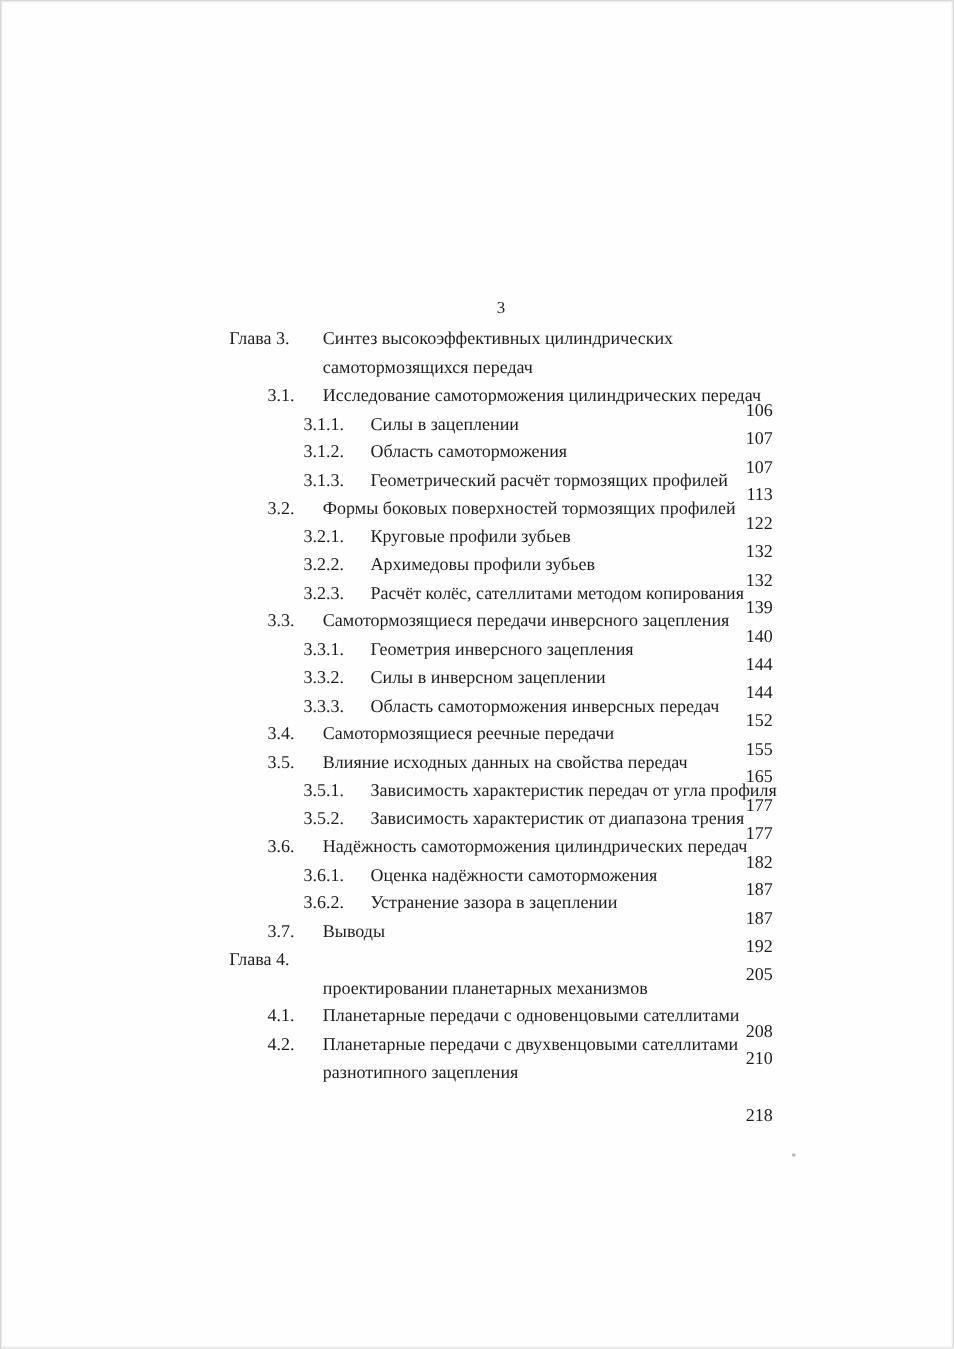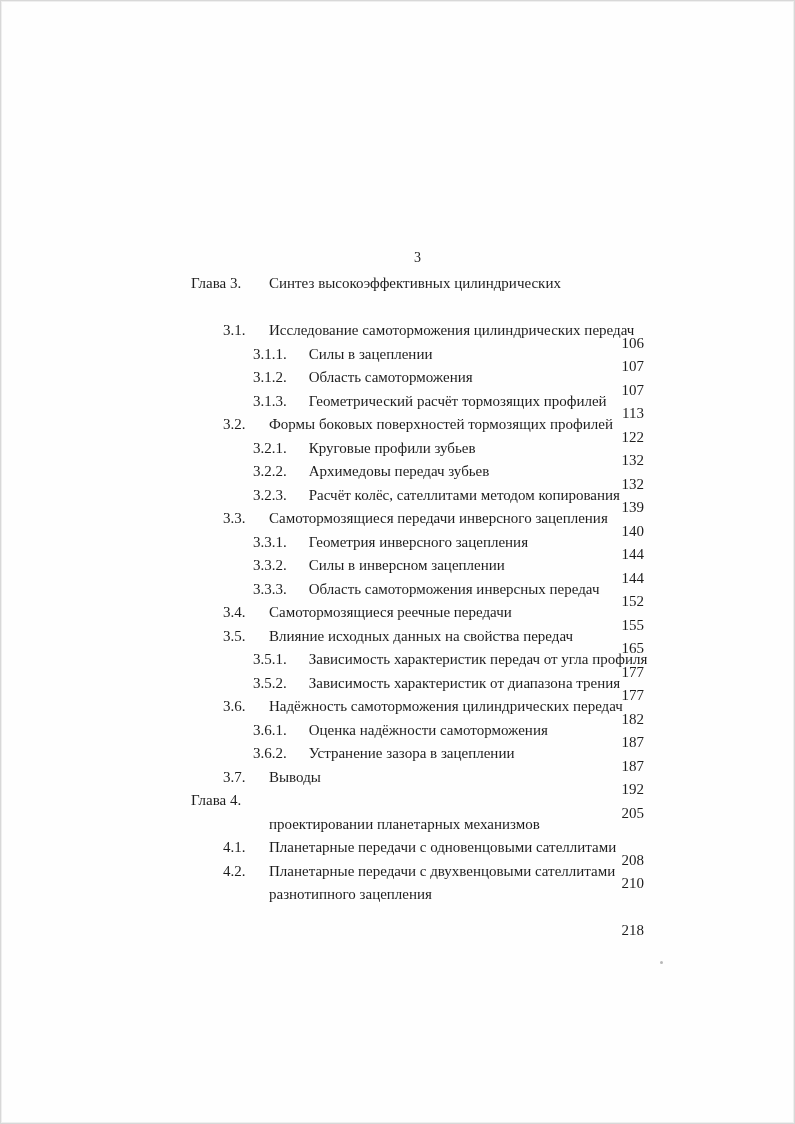--- a/index.html
+++ b/index.html
@@ -81,42 +81,42 @@
   }
 </style>
 </head>
 <body>
 
 <div class="scan-page">
   <div class="pageno">3</div>
   <div class="toc">
       <div class="entry">
         <div class="line chapter"><span class="label chapter">Глава 3.</span><span class="text">Синтез высокоэффективных цилиндрических</span></div>
-        <div class="line chapter"><span class="pagenum">106</span></div>
+        <div class="line chapter"><span class="text cont">самотормозящихся передач</span><span class="pagenum">106</span></div>
       </div>
       <div class="entry">
         <div class="line section"><span class="label section">3.1.</span><span class="text">Исследование самоторможения цилиндрических передач</span><span class="pagenum">107</span></div>
       </div>
       <div class="entry">
         <div class="line subsection"><span class="label subsection">3.1.1.</span><span class="text">Силы в зацеплении</span><span class="pagenum">107</span></div>
       </div>
       <div class="entry">
         <div class="line subsection"><span class="label subsection">3.1.2.</span><span class="text">Область самоторможения</span><span class="pagenum">113</span></div>
       </div>
       <div class="entry">
         <div class="line subsection"><span class="label subsection">3.1.3.</span><span class="text">Геометрический расчёт тормозящих профилей</span><span class="pagenum">122</span></div>
       </div>
       <div class="entry">
         <div class="line section"><span class="label section">3.2.</span><span class="text">Формы боковых поверхностей тормозящих профилей</span><span class="pagenum">132</span></div>
       </div>
       <div class="entry">
         <div class="line subsection"><span class="label subsection">3.2.1.</span><span class="text">Круговые профили зубьев</span><span class="pagenum">132</span></div>
       </div>
       <div class="entry">
-        <div class="line subsection"><span class="label subsection">3.2.2.</span><span class="text">Архимедовы передач зубьев</span><span class="pagenum">139</span></div>
+        <div class="line subsection"><span class="label subsection">3.2.2.</span><span class="text">Архимедовы профили зубьев</span><span class="pagenum">139</span></div>
       </div>
       <div class="entry">
         <div class="line subsection"><span class="label subsection">3.2.3.</span><span class="text">Расчёт колёс, сателлитами методом копирования</span><span class="pagenum">140</span></div>
       </div>
       <div class="entry">
         <div class="line section"><span class="label section">3.3.</span><span class="text">Самотормозящиеся передачи инверсного зацепления</span><span class="pagenum">144</span></div>
       </div>
       <div class="entry">
         <div class="line subsection"><span class="label subsection">3.3.1.</span><span class="text">Геометрия инверсного зацепления</span><span class="pagenum">144</span></div>
       </div>

